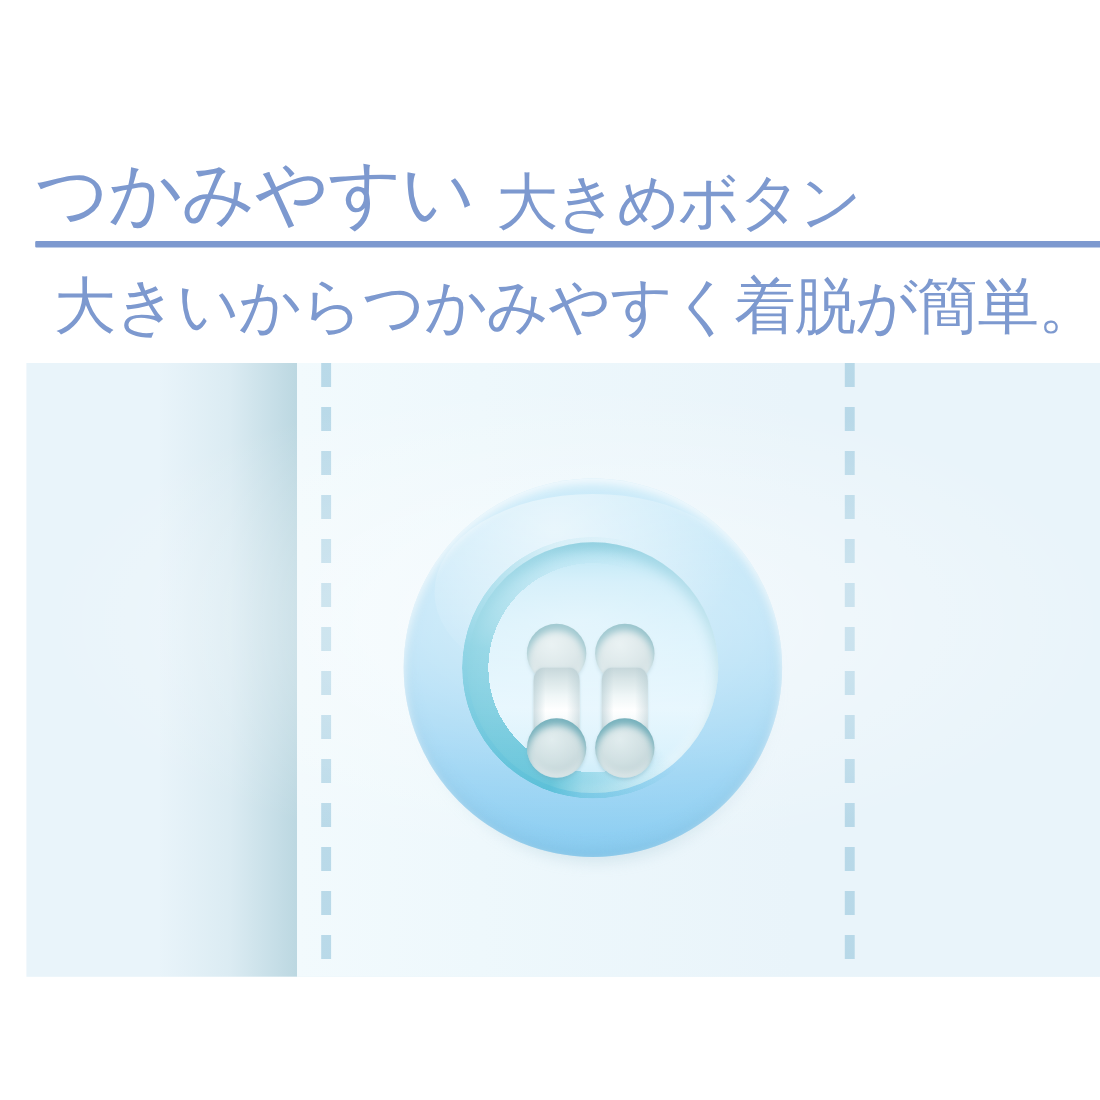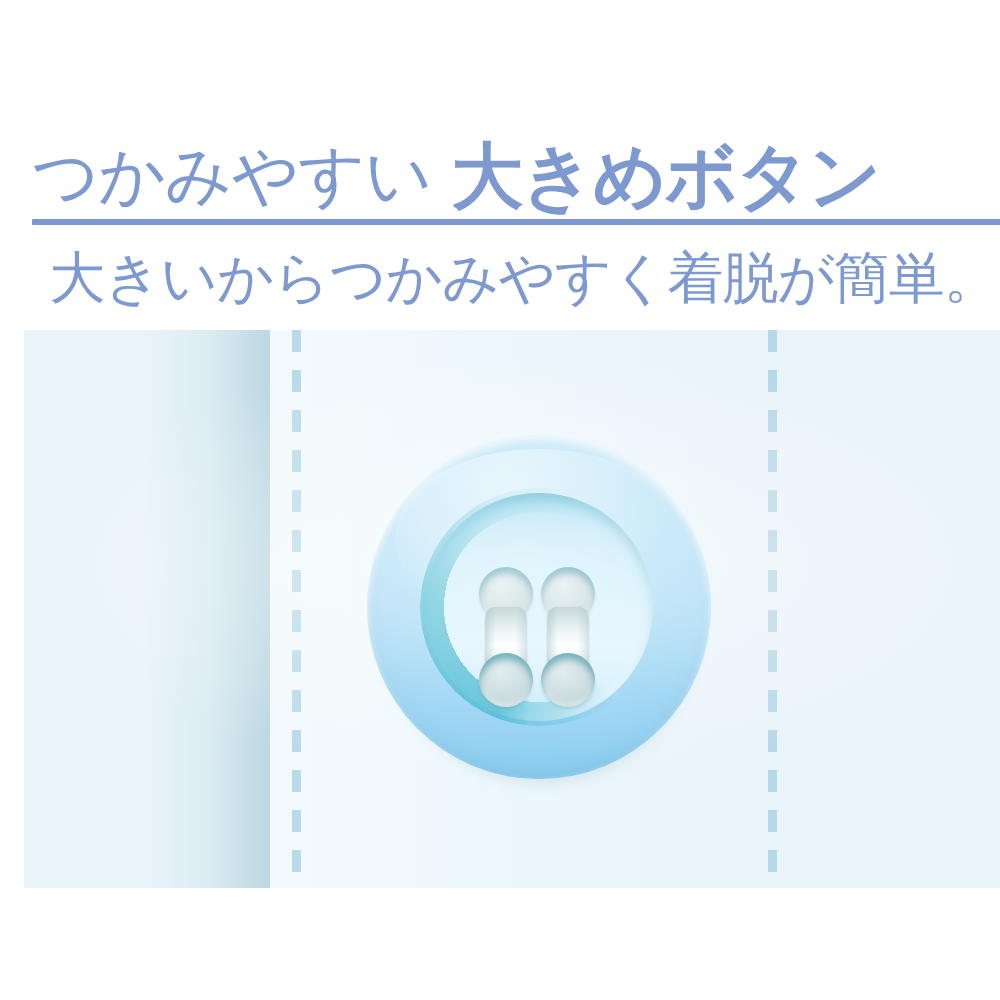--- a/index.html
+++ b/index.html
@@ -18,21 +18,21 @@
     position:absolute;left:8px;top:100px;width:984px;height:112px;
     display:flex;align-items:flex-end;white-space:nowrap;
     color:#7d99cf;line-height:1;
   }
   .headline .small{
     font-size:66px;letter-spacing:-1px;font-weight:400;
     transform:translateY(-4px);
   }
   .headline .gap{display:inline-block;width:20px;}
   .headline .big{
-    font-size:72px;letter-spacing:-2px;font-weight:700;
+    font-size:56px;letter-spacing:-2px;font-weight:400;
   }
 
   
   .divider{
     position:absolute;left:8px;top:219px;width:977px;height:6px;
     background:#7d99cf;border-radius:1px;
   }
 
   
   .subtitle{

